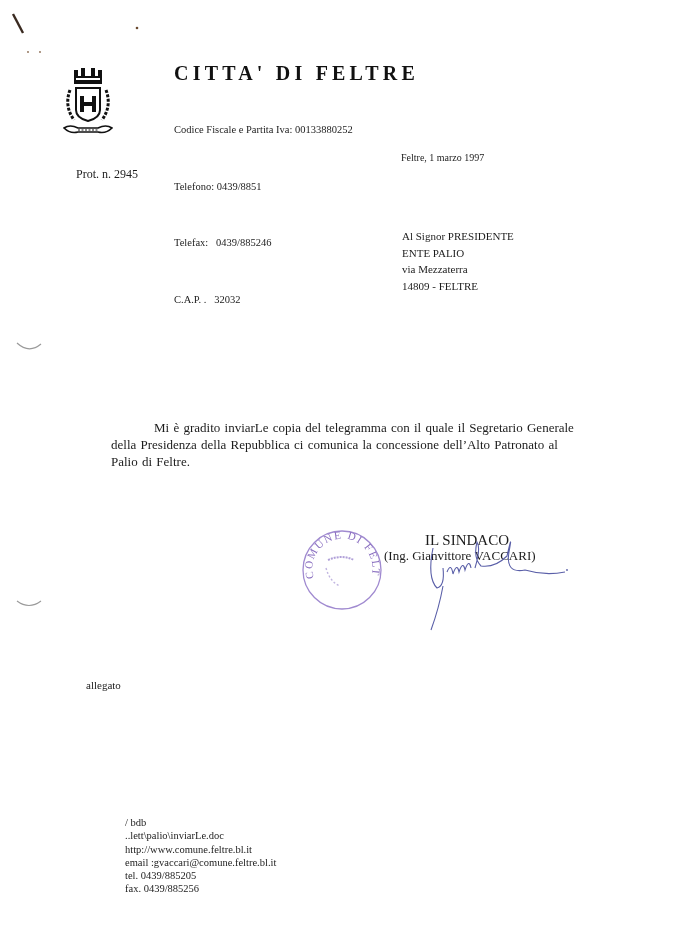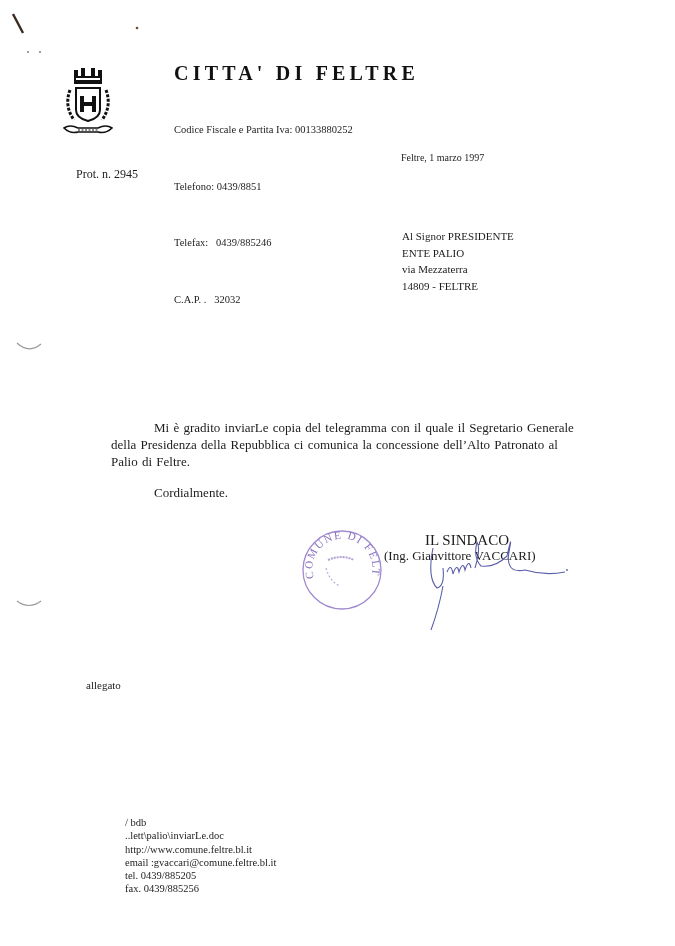--- a/index.html
+++ b/index.html
@@ -98,21 +98,20 @@
 
 <div class="abs recipient">
   <div>Al Signor PRESIDENTE</div>
   <div>ENTE PALIO</div>
   <div>via Mezzaterra</div>
   <div>14809 - FELTRE</div>
 </div>
 
 <div class="abs body-text">
   <p class="p1">Mi è gradito   inviarLe copia del telegramma con il quale il Segretario Generale della Presidenza della Repubblica ci  comunica la concessione dell’Alto Patronato al Palio di Feltre.</p>
-  <p class="p2">Cordialmente.</p>
 </div>
 
 <svg class="abs stamp" viewBox="0 0 84 84">
   <defs>
     <path id="stampArc" d="M14 50 A30 30 0 1 1 72 46"></path>
   </defs>
   <circle cx="42" cy="42" r="39" fill="none" stroke="#a08ad0" stroke-width="1.3"></circle>
   <text font-family="Liberation Serif, serif" font-size="11" fill="#8a6fc0" letter-spacing="1.5">
     <textPath href="#stampArc">COMUNE DI FELTRE</textPath>
   </text>

